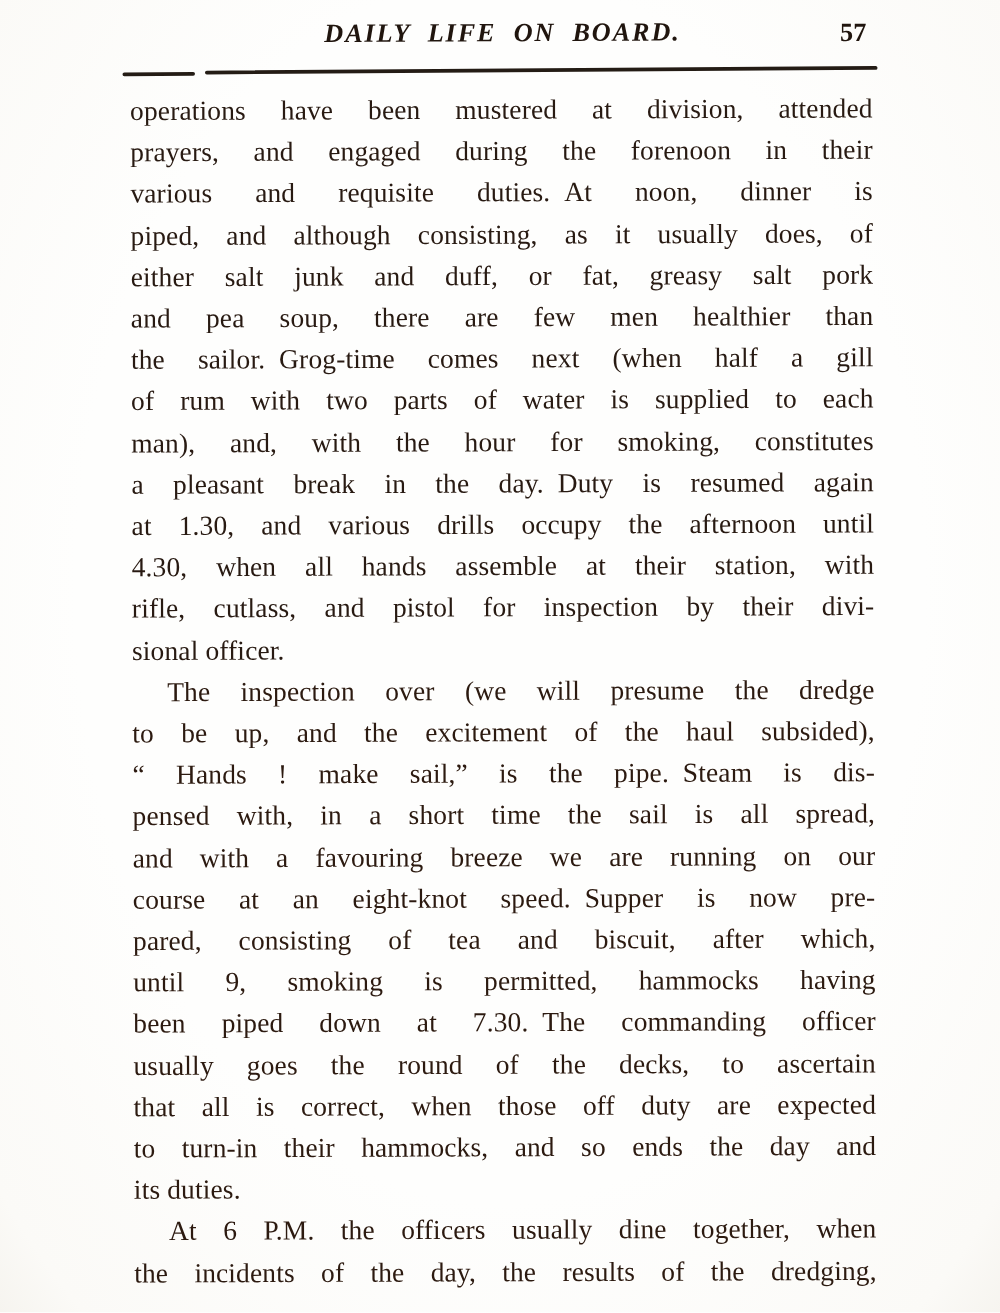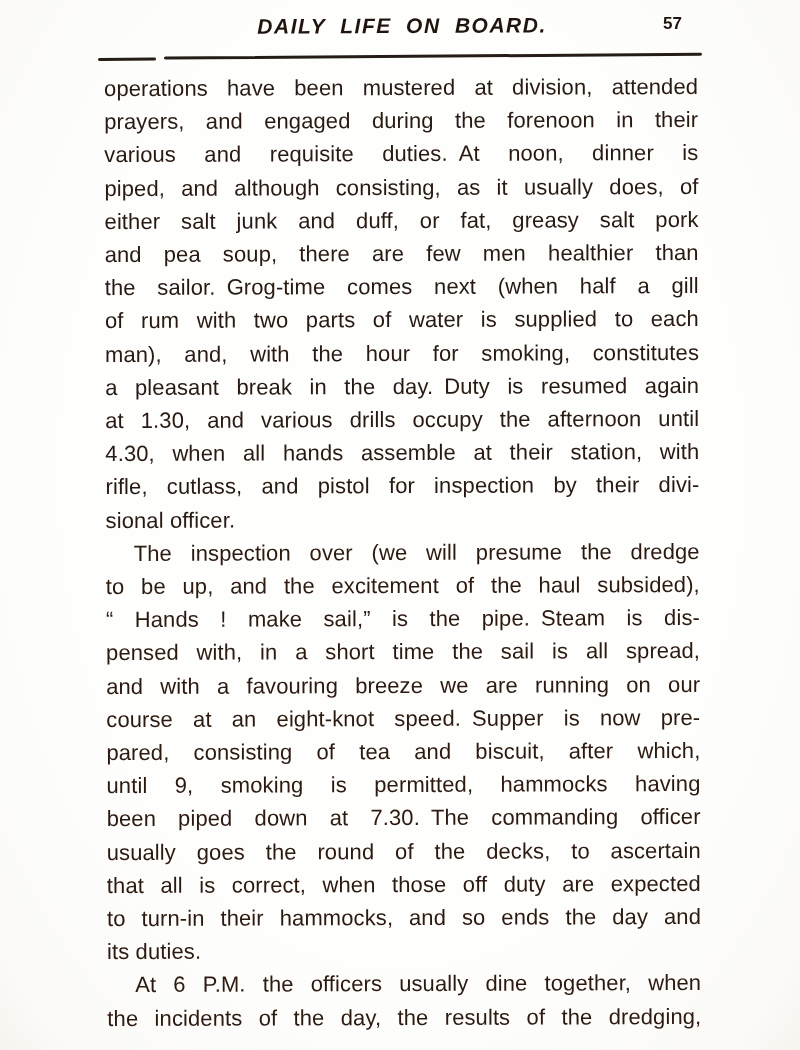--- a/index.html
+++ b/index.html
@@ -6,21 +6,21 @@
     margin: 0;
     padding: 0;
     background: #ffffff;
   }
   .page {
     position: relative;
     width: 800px;
     height: 1050px;
     background: radial-gradient(ellipse at 50% 45%, #fefefd 60%, #fbfaf7 92%, #f6f4ef 100%);
     overflow: hidden;
-    font-family: Liberation Sans, sans-serif;
+    font-family: Liberation Serif, serif;
     color: #281a12;
   }
   
   .header-row {
     position: absolute;
     top: 14px;
     left: 104px;
     width: 596px;
     height: 32px;
   }
@@ -32,24 +32,24 @@
     font-style: italic;
     font-weight: bold;
     font-size: 21px;
     letter-spacing: 1.5px;
     word-spacing: 7px;
     color: #20150e;
     transform: rotate(-0.25deg);
   }
   .page-number {
     position: absolute;
-    right: 18px;
+    right: 7px;
     top: 0;
     font-weight: bold;
-    font-size: 17px;
+    font-size: 21px;
     color: #20150e;
   }
   
   .header-rule {
     position: absolute;
     top: 57px;
     left: 98px;
     width: 604px;
     height: 4px;
     transform: rotate(-0.4deg);

